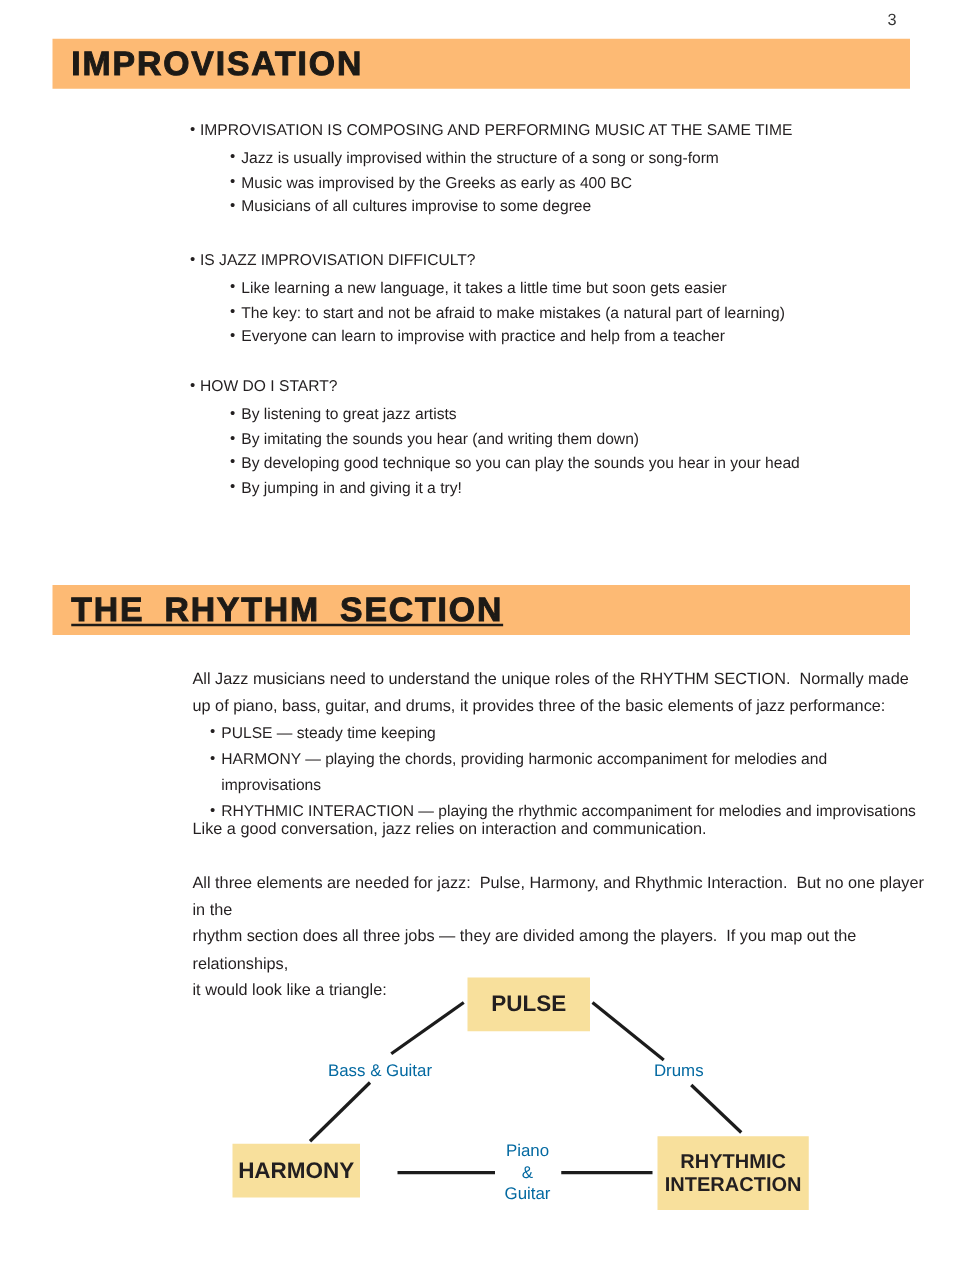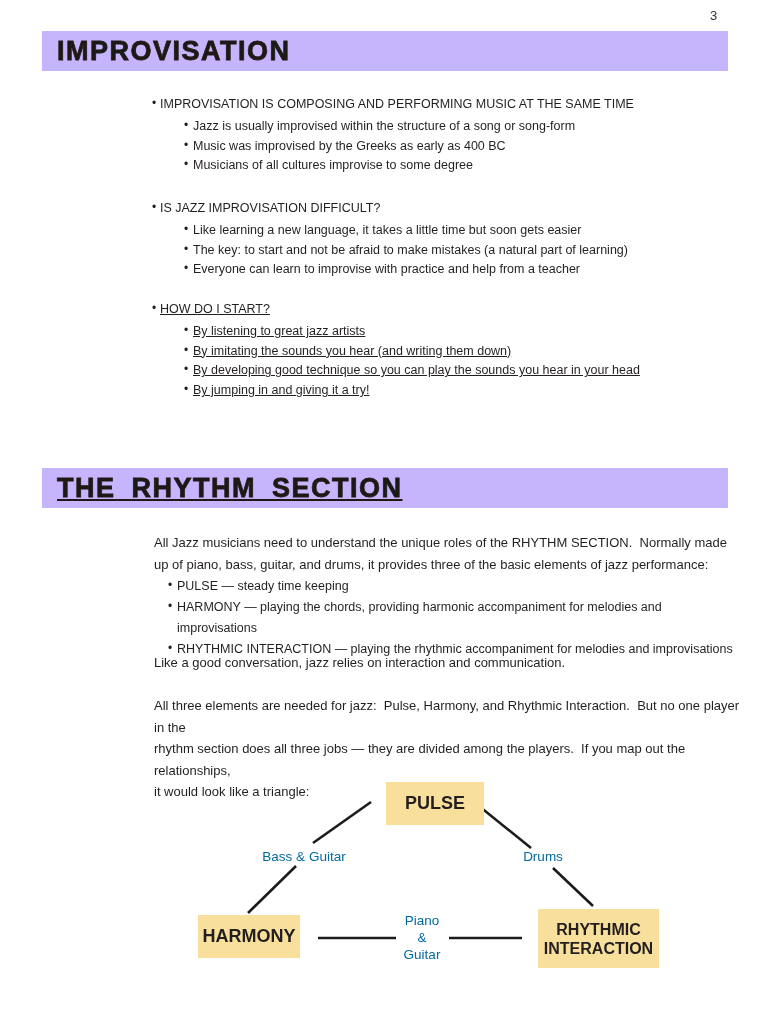--- a/index.html
+++ b/index.html
@@ -11,21 +11,21 @@
     font-family:"Liberation Sans", sans-serif;
     color:#231F20;
     overflow:hidden;
   }
   .page-number {
     position:absolute; top:8px; left:710px;
     font-size:13px; color:#333;
   }
   .banner {
     position:absolute; left:42px; width:686px; height:40px;
-    background:#c4b5fd;
+    background:#fdba74;
     display:flex; align-items:center;
   }
   .banner-title {
     padding-left:15px;
     font-size:27px; font-weight:bold;
     letter-spacing:1.5px;
     color:#1d1a16;
     -webkit-text-stroke:0.8px #1d1a16;
   }
   .banner-title.spaced { word-spacing:7px;text-decoration:underline; }
@@ -51,21 +51,21 @@
     list-style:none; position:relative; padding-left:9px;
     font-size:12.5px; line-height:21px; white-space:pre-wrap;
   }
   ul.rhythm-bullets li::before { content:"\2022"; position:absolute; left:0; top:-1px; font-size:12px; }
 
   .edges-svg { position:absolute; left:0; top:0; pointer-events:none; }
 
   .node {
     position:absolute; background:#F8E09C;
     display:flex; flex-direction:column; align-items:center; justify-content:center;
-    font-weight:bold; color:#231F20; text-align:left;margin-left:12px;
+    font-weight:bold; color:#231F20; text-align:left;
   }
   .node-pulse    { left:374px; top:782px; width:98px;  height:43px; font-size:18px; }
   .node-harmony  { left:186px; top:915px; width:102px; height:43px; font-size:18px; }
   .node-rhythmic { left:526px; top:909px; width:121px; height:59px; font-size:16px; line-height:19px; }
 
   .edge-label {
     position:absolute; font-size:13.5px; color:#0369a1; text-align:center;
   }
   .label-bass   { left:244px; top:849px; width:120px; }
   .label-drums  { left:503px; top:849px; width:80px; }
@@ -93,21 +93,21 @@
 
   <div class="group" style="top:198px;">
     <div class="lvl1">IS JAZZ IMPROVISATION DIFFICULT?</div>
     <ul class="lvl2">
       <li>Like learning a new language, it takes a little time but soon gets easier</li>
       <li>The key: to start and not be afraid to make mistakes (a natural part of learning)</li>
       <li>Everyone can learn to improvise with practice and help from a teacher</li>
     </ul>
   </div>
 
-  <div class="group" style="top:299px;text-decoration:underline;">
+  <div class="group" style="top:299px;">
     <div class="lvl1">HOW DO I START?</div>
     <ul class="lvl2">
       <li>By listening to great jazz artists</li>
       <li>By imitating the sounds you hear (and writing them down)</li>
       <li>By developing good technique so you can play the sounds you hear in your head</li>
       <li>By jumping in and giving it a try!</li>
     </ul>
   </div>
 
   <div class="banner" style="top:468px;">

